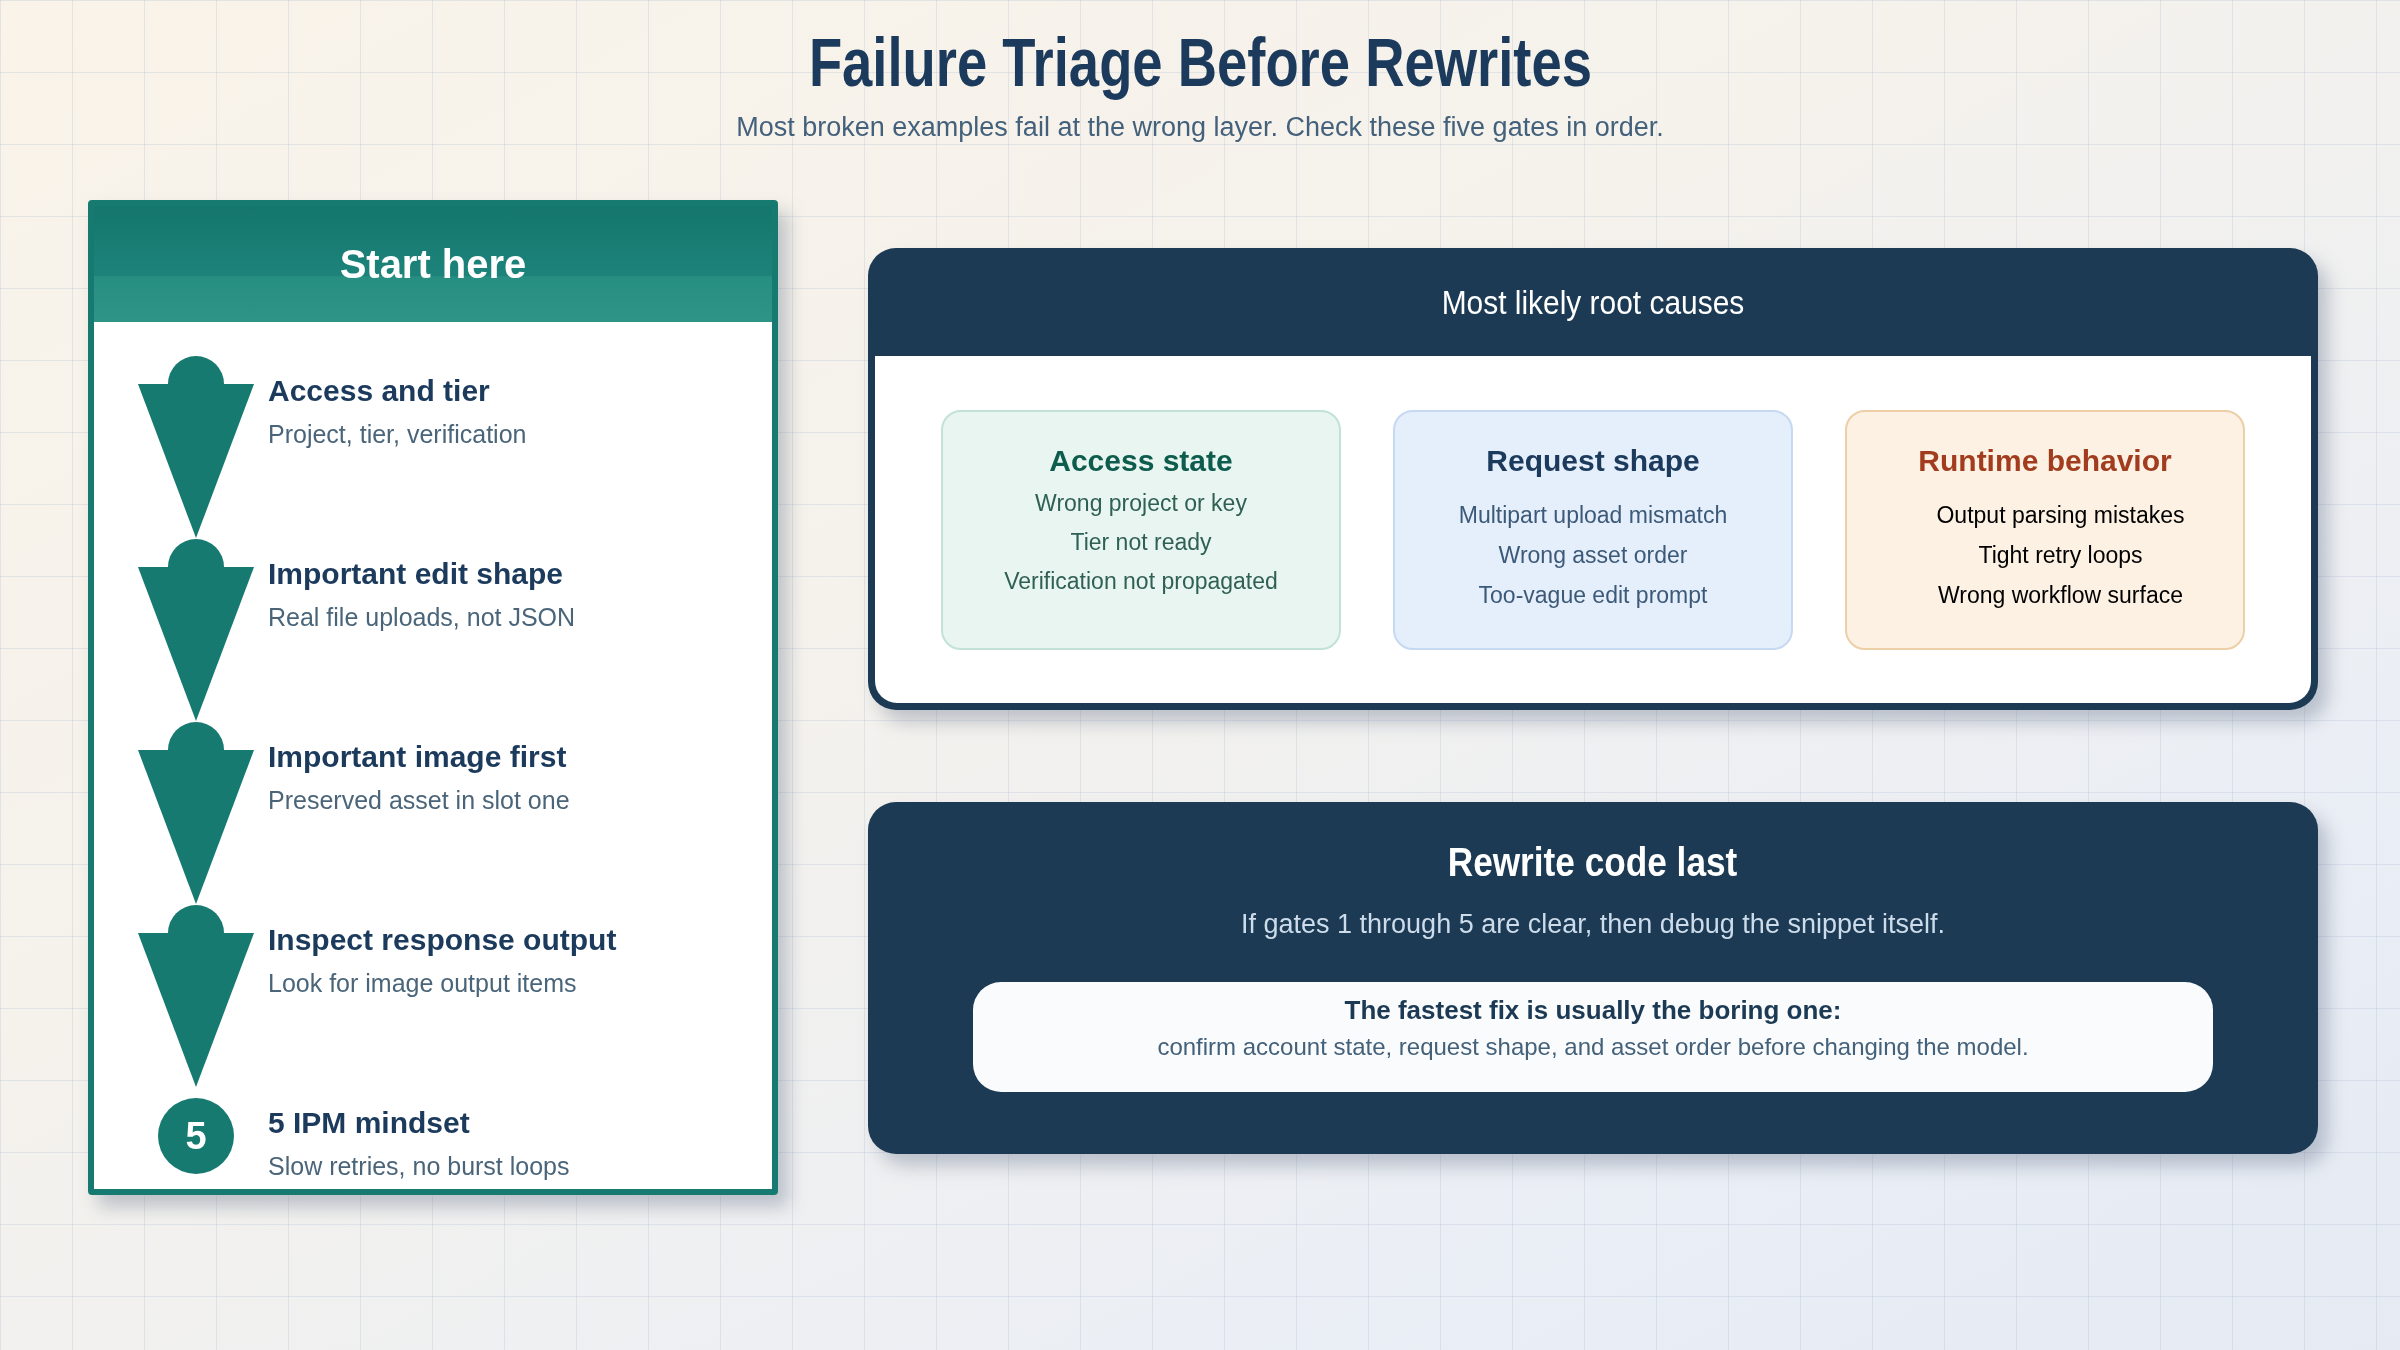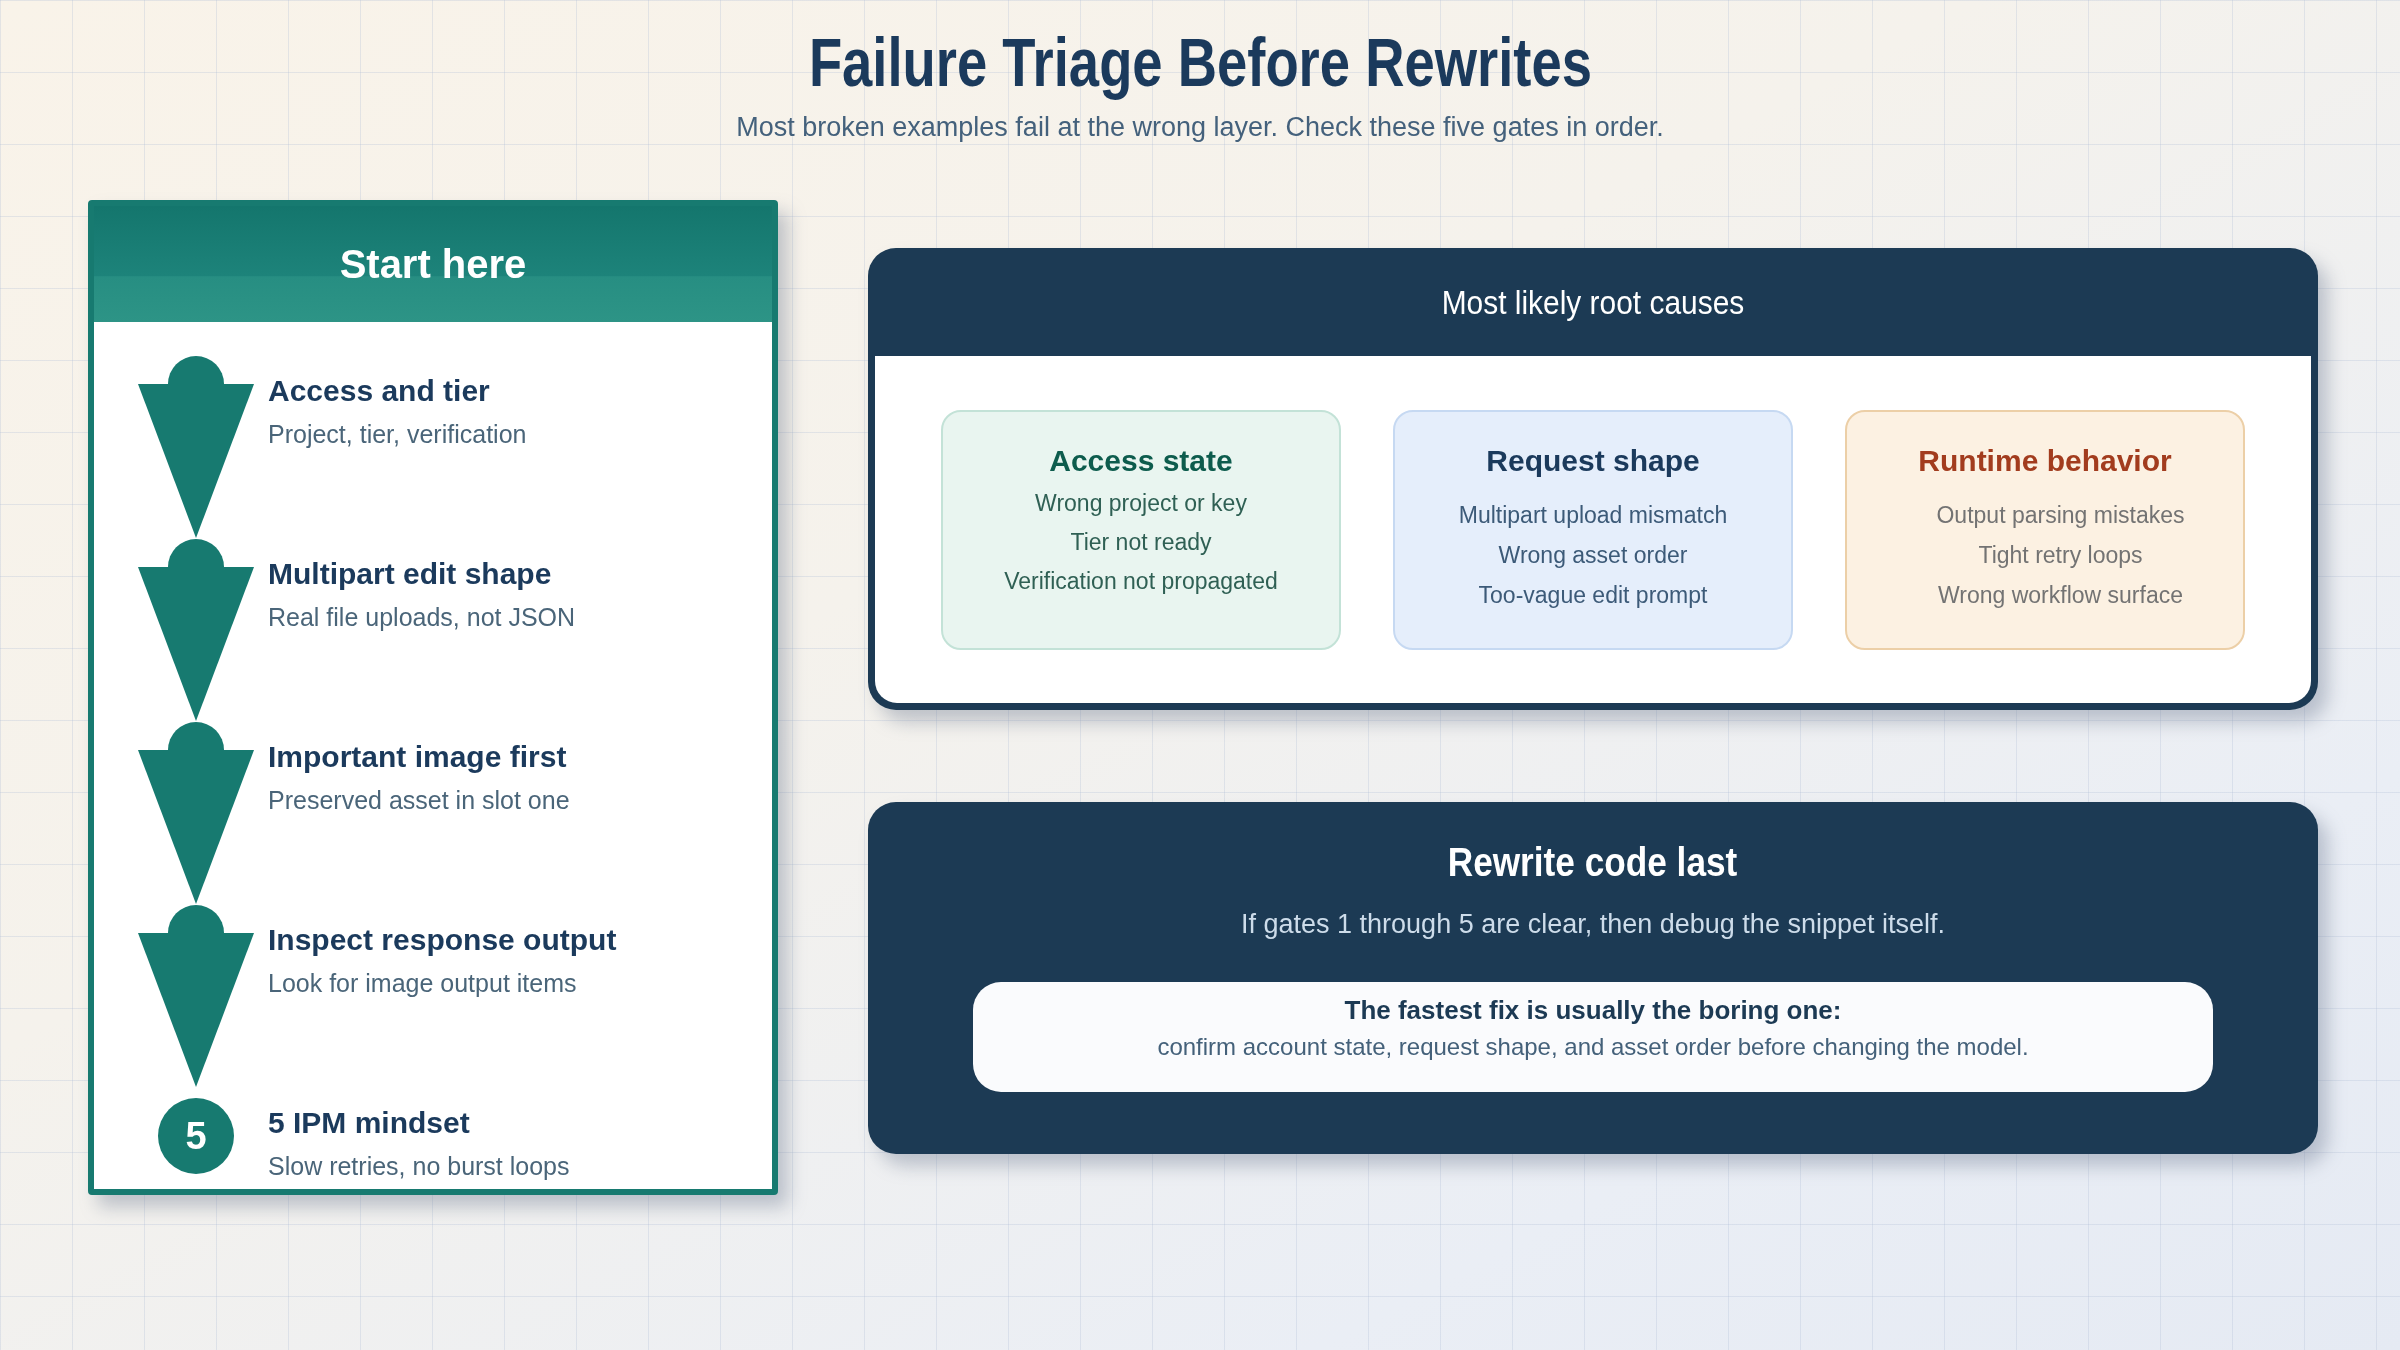--- a/index.html
+++ b/index.html
@@ -71,21 +71,21 @@
   .card-line { font-size: 23px; margin-top: 13px; }
   .card-line.first { margin-top: 24px; }
   .card-access  { background: #e9f5f0; border-color: #c3e2d7; }
   .card-access .card-title { color: #0d5c4d; }
   .card-access .card-line  { color: #2f6054; margin-top: 12px; }
   .card-request { background: #e5eefb; border-color: #c6d9f2; }
   .card-request .card-title { color: #1b3a5c; }
   .card-request .card-line  { color: #3c5a78; }
   .card-runtime { background: #fcf1e2; border-color: #eccfa7; }
   .card-runtime .card-title { color: #a23c1e; }
-  .card-runtime .card-line  { color: #737373; padding-left: 31px; }
+  .card-runtime .card-line  { color: #000000; padding-left: 31px; }
 
   
   .rewrite-panel {
     position: absolute; left: 868px; top: 770px; width: 1450px; height: 352px;
     background: #1c3a54; border-radius: 28px; text-align: center; margin-top: 32px;
   }
   .rewrite-title { margin-top: 38px; font-size: 40px; font-weight: bold; color: #ffffff; }
   .rewrite-sub { margin-top: 24px; font-size: 27px; color: #cddcea; }
   .rewrite-note {
     margin: 42px auto 0; width: 1240px; height: 110px;
@@ -120,21 +120,21 @@
     </div>
 
     <div class="step">
       <div class="step-icon-col">
         <svg class="funnel-svg" viewBox="0 0 120 186">
           <circle class="shape" cx="60" cy="30" r="28"></circle>
           <polygon class="shape" points="2,30 118,30 60,184"></polygon>
         </svg>
       </div>
       <div class="step-text">
-        <div class="step-title">Multipart edit shape</div>
+        <div class="step-title">Important edit shape</div>
         <div class="step-desc">Real file uploads, not JSON</div>
       </div>
     </div>
 
     <div class="step">
       <div class="step-icon-col">
         <svg class="funnel-svg" viewBox="0 0 120 186">
           <circle class="shape" cx="60" cy="30" r="28"></circle>
           <polygon class="shape" points="2,30 118,30 60,184"></polygon>
         </svg>

